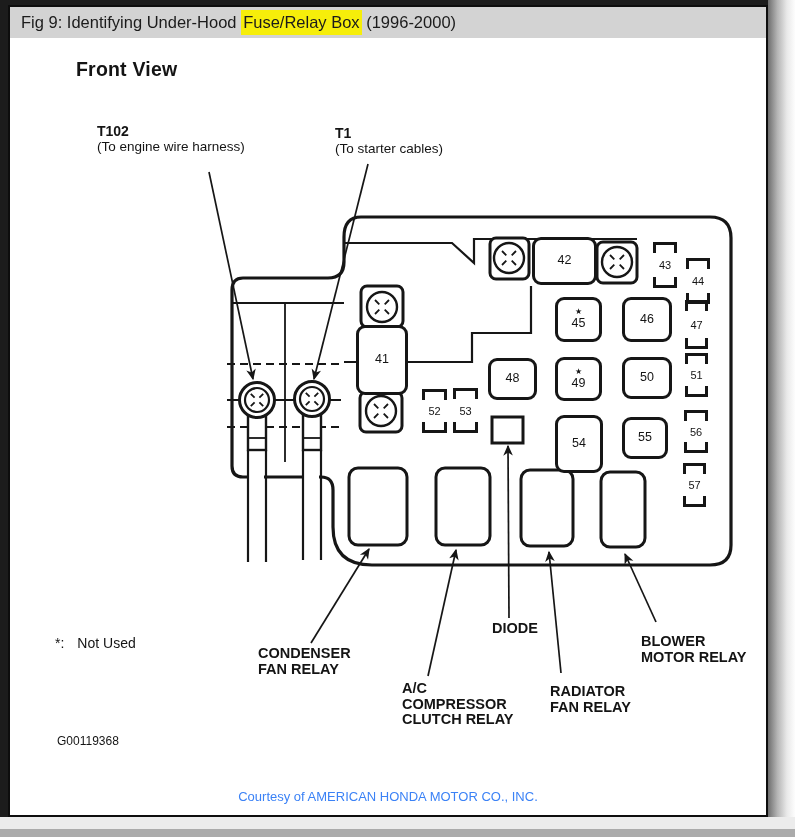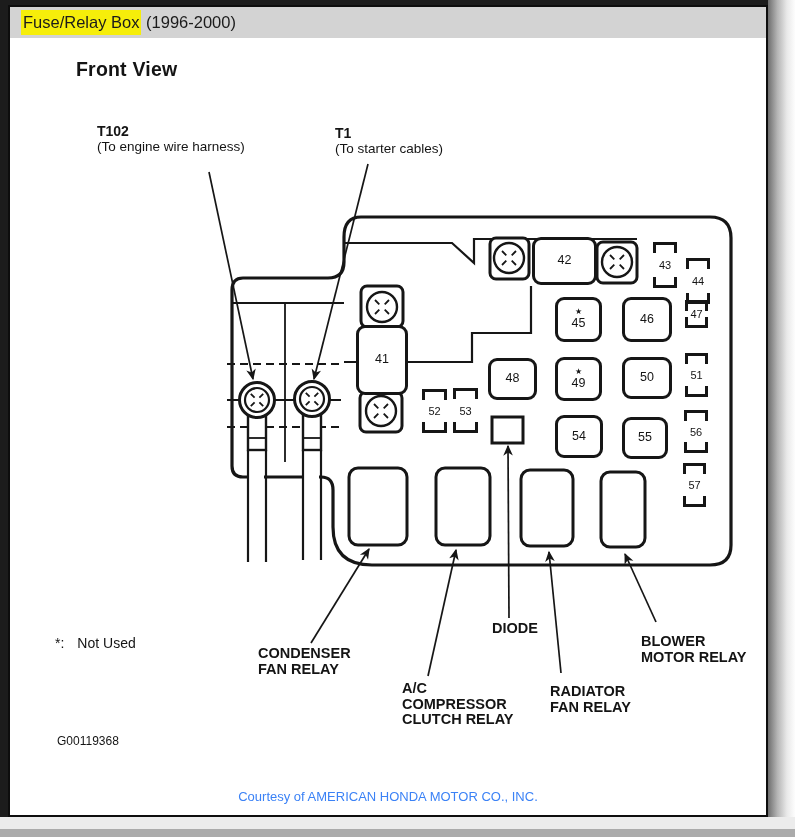--- a/index.html
+++ b/index.html
@@ -39,32 +39,32 @@
     display:flex;flex-direction:column;align-items:center;justify-content:center;
     font-size:12.5px;line-height:1.05;box-sizing:border-box;}
   .fuse .star{font-size:8px;line-height:1;margin-bottom:1px;}
   .f41{left:356px;top:325px;width:52px;height:70px;}
   .f42{left:532px;top:237px;width:65px;height:48px;}
   .f45{left:555px;top:297px;width:47px;height:45px;}
   .f46{left:622px;top:297px;width:50px;height:45px;}
   .f48{left:488px;top:358px;width:49px;height:42px;}
   .f49{left:555px;top:357px;width:47px;height:44px;}
   .f50{left:622px;top:357px;width:50px;height:42px;}
-  .f54{left:555px;top:415px;width:48px;height:43px;}
+  .f54{left:555px;top:415px;width:48px;height:58px;}
   .f55{left:622px;top:417px;width:46px;height:42px;}
 
   
   .bfuse{display:flex;align-items:center;justify-content:center;font-size:11px;box-sizing:border-box;}
   .bfuse::before,.bfuse::after{content:"";position:absolute;left:0;right:0;height:11px;
     border:3px solid #161616;box-sizing:border-box;}
   .bfuse::before{top:0;border-bottom:none;}
   .bfuse::after{bottom:0;border-top:none;}
   .f43{left:653px;top:242px;width:24px;height:46px;}
   .f44{left:686px;top:242px;width:24px;height:46px;margin-top:16px;}
-  .f47{left:685px;top:300px;width:23px;height:28px;}
+  .f47{left:685px;top:300px;width:23px;height:49px;}
   .f51{left:685px;top:353px;width:23px;height:44px;}
   .f56{left:684px;top:410px;width:24px;height:43px;text-align:center;}
   .f57{left:683px;top:463px;width:23px;height:44px;}
   .f52{left:422px;top:389px;width:25px;height:44px;}
   .f53{left:453px;top:388px;width:25px;height:45px;}
 
   
   .clabel{font-weight:bold;font-size:14.5px;line-height:15.5px;white-space:pre-line;}
   .lbl-condenser{left:258px;top:646px;}
   .lbl-ac{left:402px;top:681px;}
@@ -81,21 +81,21 @@
 <body>
 
 <div class="edge-left"></div>
 <div class="edge-top"></div>
 <div class="shadow-right"></div>
 <div class="below-area"></div>
 <div class="bottom-strip"></div>
 
 <div class="win">
   <div class="titlebar">
-    <span class="hl">Fuse/Relay Box</span><span> (1996-2000)</span>
+    <span>Fig 9: Identifying Under-Hood </span><span class="hl">Fuse/Relay Box</span><span> (1996-2000)</span>
   </div>
 </div>
 
 <svg class="svg-layer" width="795" height="837" viewBox="0 0 795 837">
   <defs>
     <marker id="ah" viewBox="0 0 10 10" refX="8.5" refY="5" markerWidth="14" markerHeight="12" markerUnits="userSpaceOnUse" orient="auto">
       <path d="M0.5,1 L9.5,5 L0.5,9 L3,5 Z" fill="#161616"></path>
     </marker>
   </defs>
 

